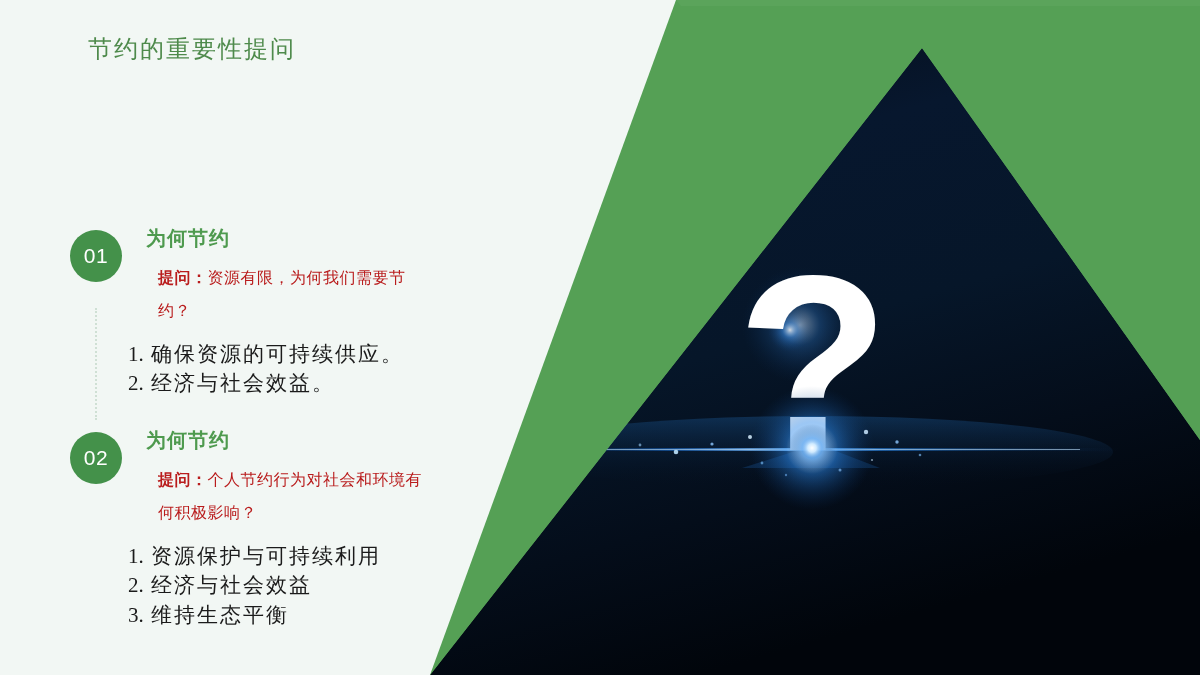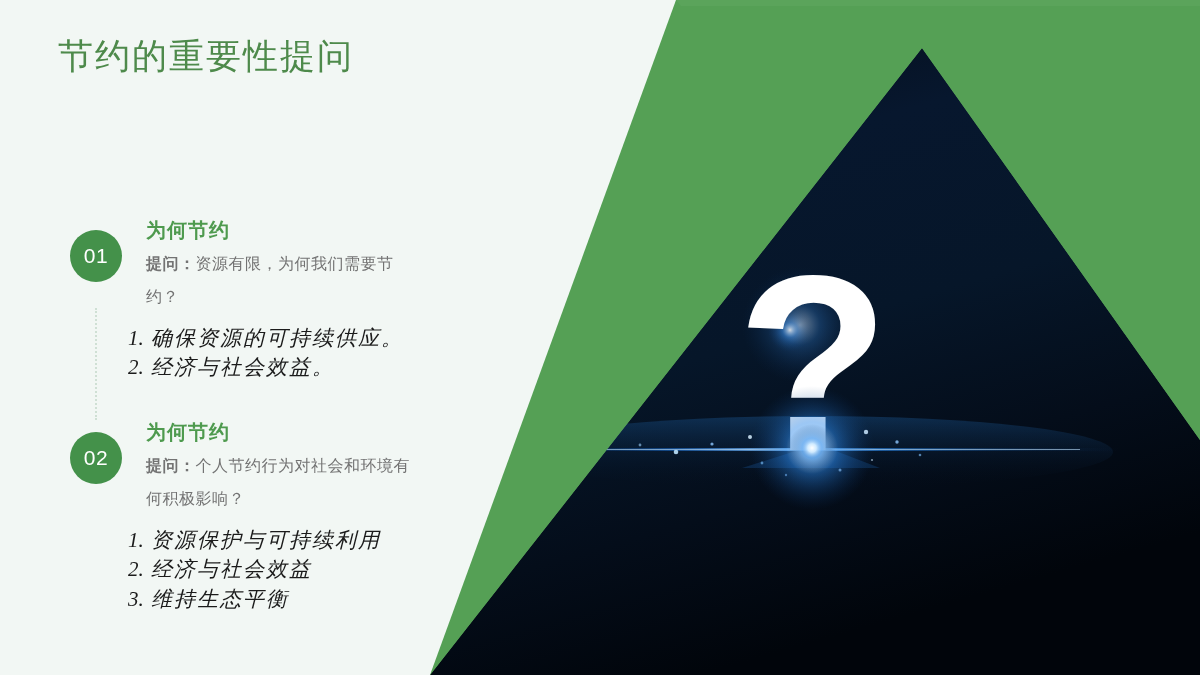--- a/index.html
+++ b/index.html
@@ -23,23 +23,23 @@
     position: absolute;
     inset: 0;
     width: 1200px;
     height: 675px;
     pointer-events: none;
   }
 
   
   .title {
     position: absolute;
-    left: 58px;
+    left: 88px;
     top: 33px;
-    font-size: 35px;
+    font-size: 24px;
     letter-spacing: 2px;
     color: #4e8a4b;
     font-weight: 400;
     white-space: nowrap;
     font-family: Liberation Serif, serif;
   }
 
   .blocks {
     position: absolute;
     left: 0;
@@ -89,44 +89,44 @@
     top: 0;
     width: 324px;
   }
 
   .heading {
     font-size: 20px;
     font-weight: bold;
     color: #4e9a4e;
     letter-spacing: 1px;
     line-height: 1.2;
-    margin: 0 0 6px 0;
+    margin: 8px 0 6px 0;
   }
 
   .question {
     font-size: 16px;
-    color: #737373;
+    color: #b91c1c;
     line-height: 2.05;
     letter-spacing: 0.5px;
-    margin: 0;
+    margin: 12px;
     width: 270px;
   }
   .question .lead { font-weight: bold; }
 
   .qlist {
     list-style: none;
     margin: 10px 0 0 -18px;
     padding: 0;
     font-family: "Liberation Serif", "DejaVu Serif", serif;
     font-size: 21px;
     color: #1b1b1b;
     line-height: 1.42;
     letter-spacing: 2px;
   }
-  .qlist li { white-space: nowrap; font-style: italic; }
+  .qlist li { white-space: nowrap; }
   .qlist li .num {
     font-family: "Liberation Serif", "DejaVu Serif", serif;
     letter-spacing: 0;
   }
 </style>
 </head>
 <body>
 
 <div id="slide">
 

